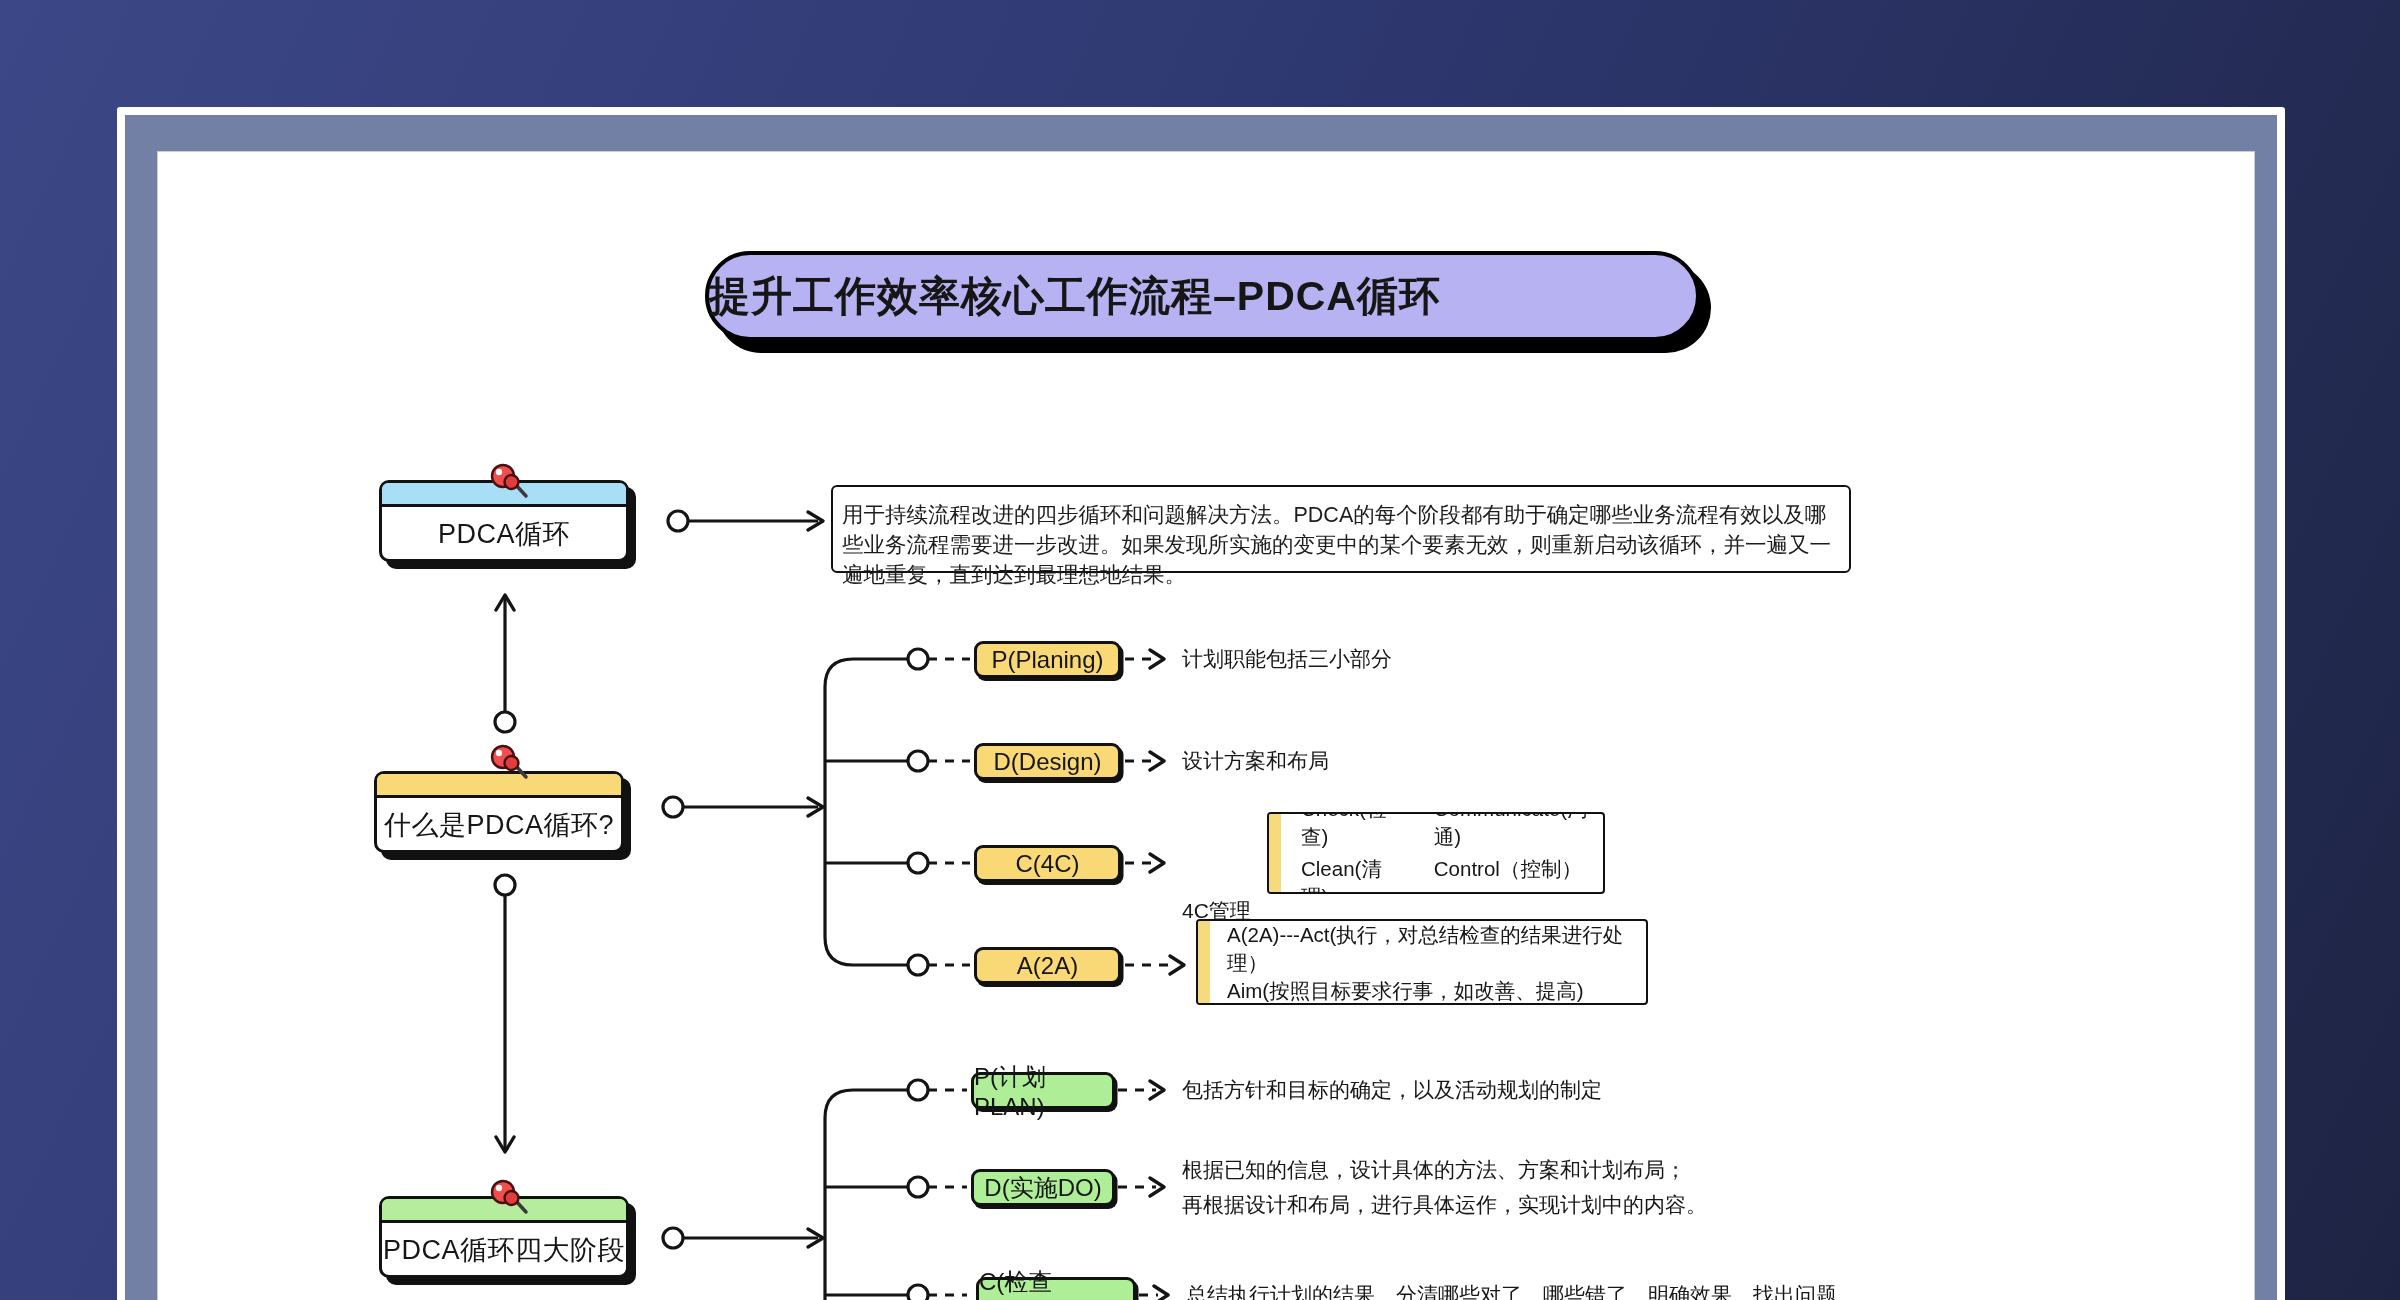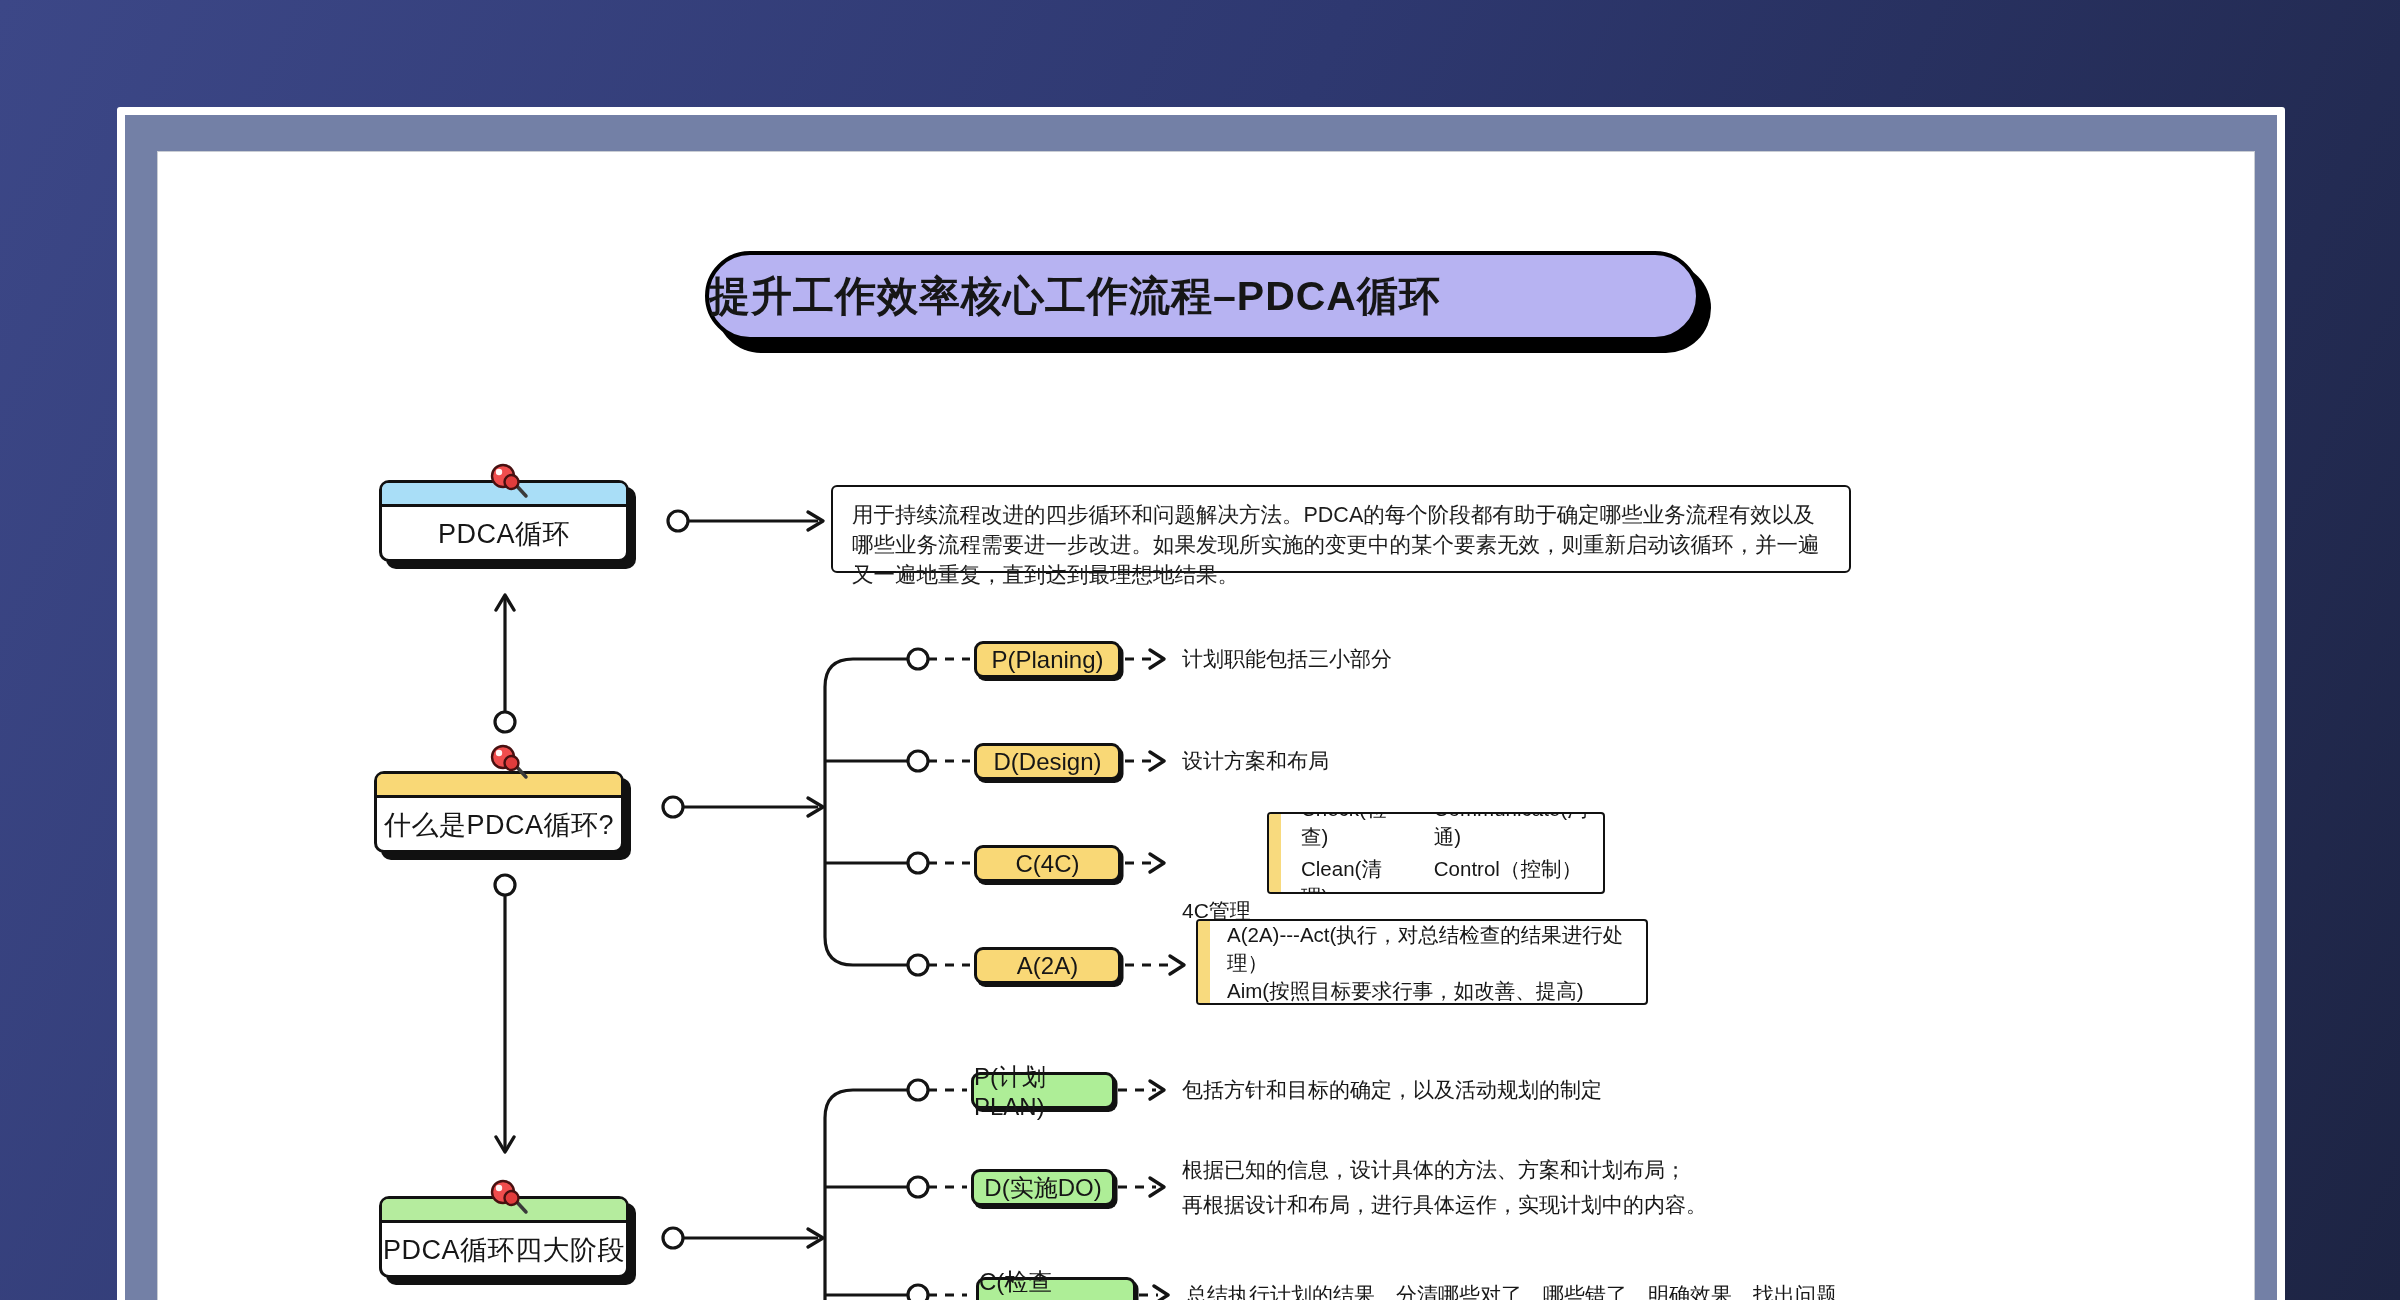--- a/index.html
+++ b/index.html
@@ -37,21 +37,21 @@
   .node-what   { left:216px; top:609px;margin-top:10px; }
   .node-stages { left:221px; top:1044px; }
   .node-root .hdr   { background:#a9def7; }
   .node-what .hdr   { background:#f9d876; }
   .node-stages .hdr { background:#b5ec9e; }
 
   .pin { position:absolute; width:44px; height:40px; z-index:4; }
 
   .descbox { position:absolute; left:673px; top:333px; width:1020px; height:88px; z-index:3;
     background:#fff; border:2.5px solid #111; border-radius:6px;
-    padding:13px 19px; font-size:21.5px; line-height:30px; color:#1c1c1c; }
+    padding:13px 9px; font-size:21.5px; line-height:30px; color:#1c1c1c; }
 
   .pill { position:absolute; height:37px; z-index:3;
     border:3px solid #111; border-radius:9px; box-shadow:2.5px 3px 0 #111;
     display:flex; align-items:center; justify-content:center; font-size:24px; }
   .pill.y { background:#f9d876; width:147px; left:816px; }
   .pill.g { background:#aeee97; width:144px; left:813px; }
 
   .lbl { position:absolute; left:1024px; transform:translateY(-50%); z-index:3;
     font-size:21px; white-space:nowrap; color:#171717; }
 

